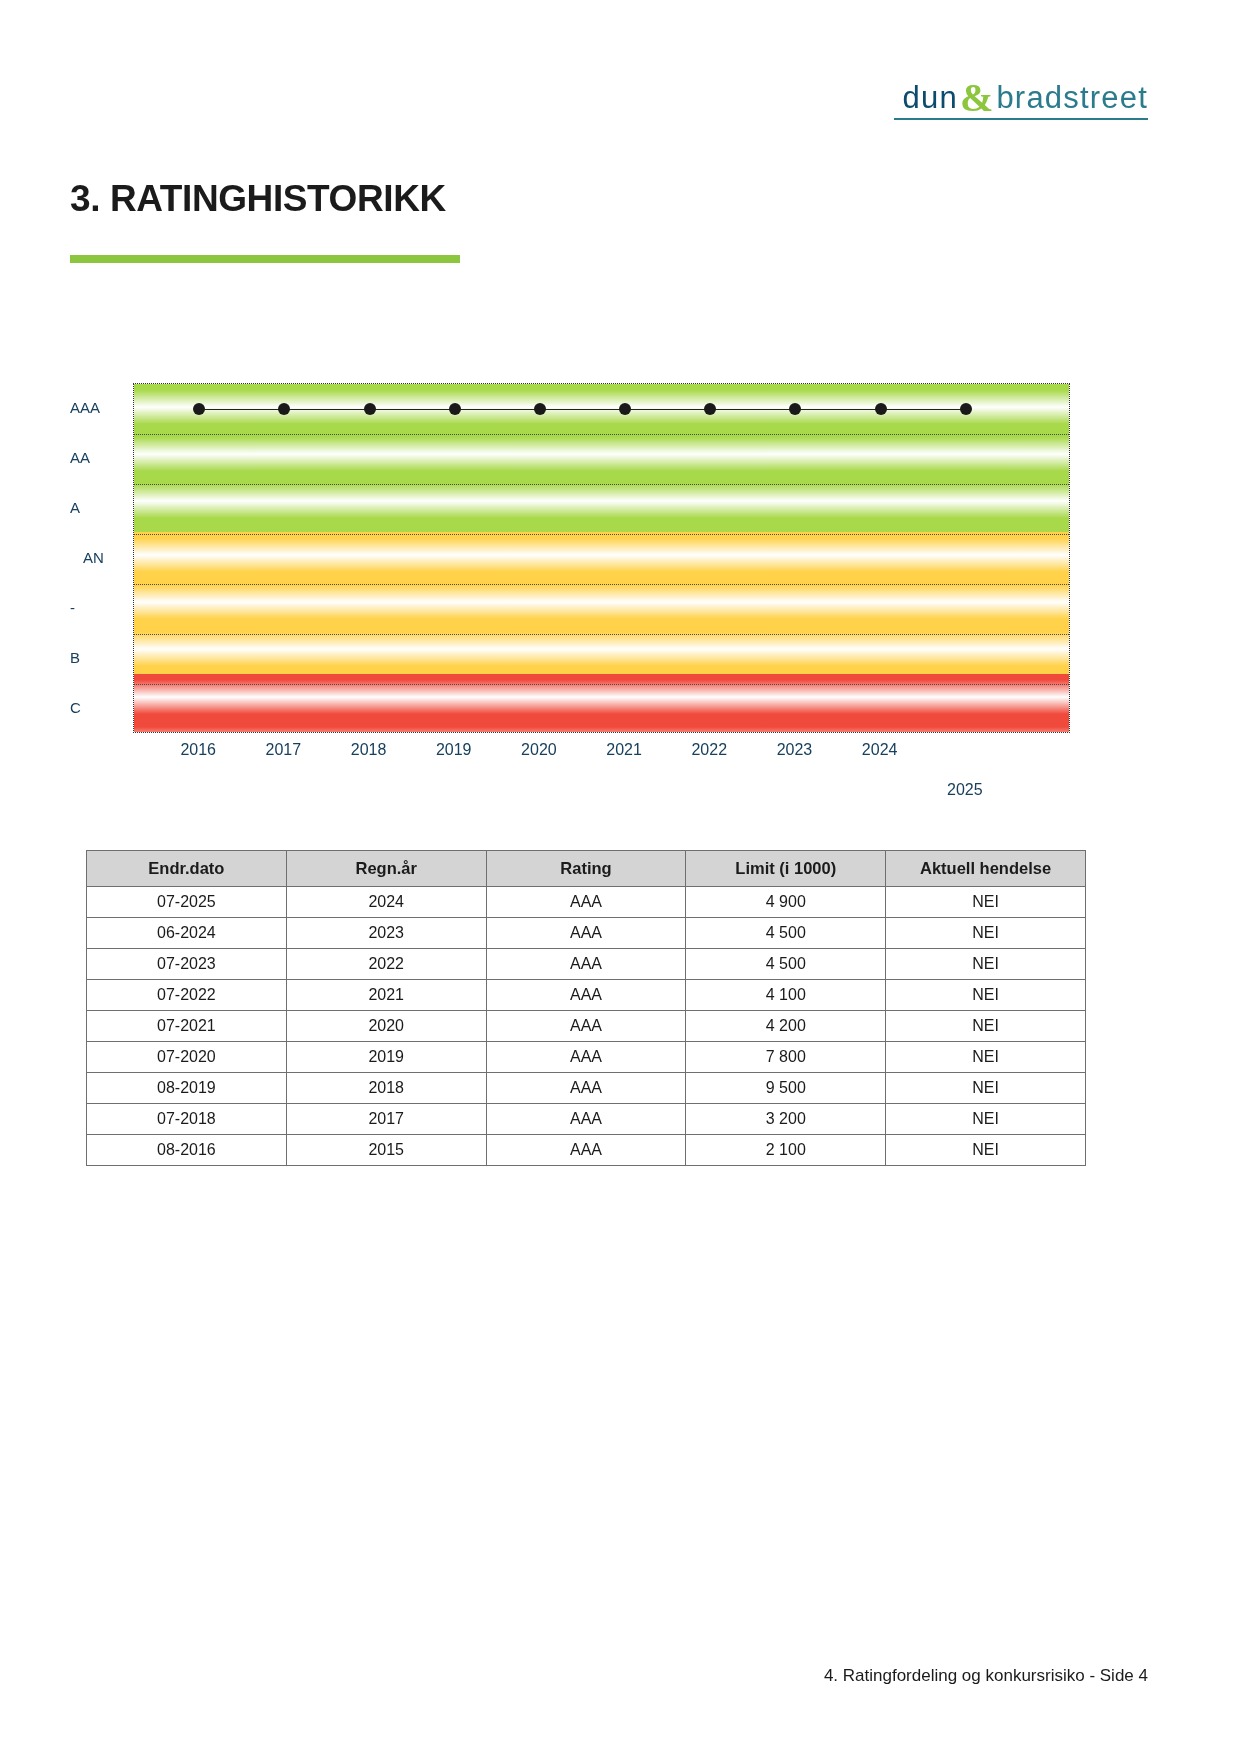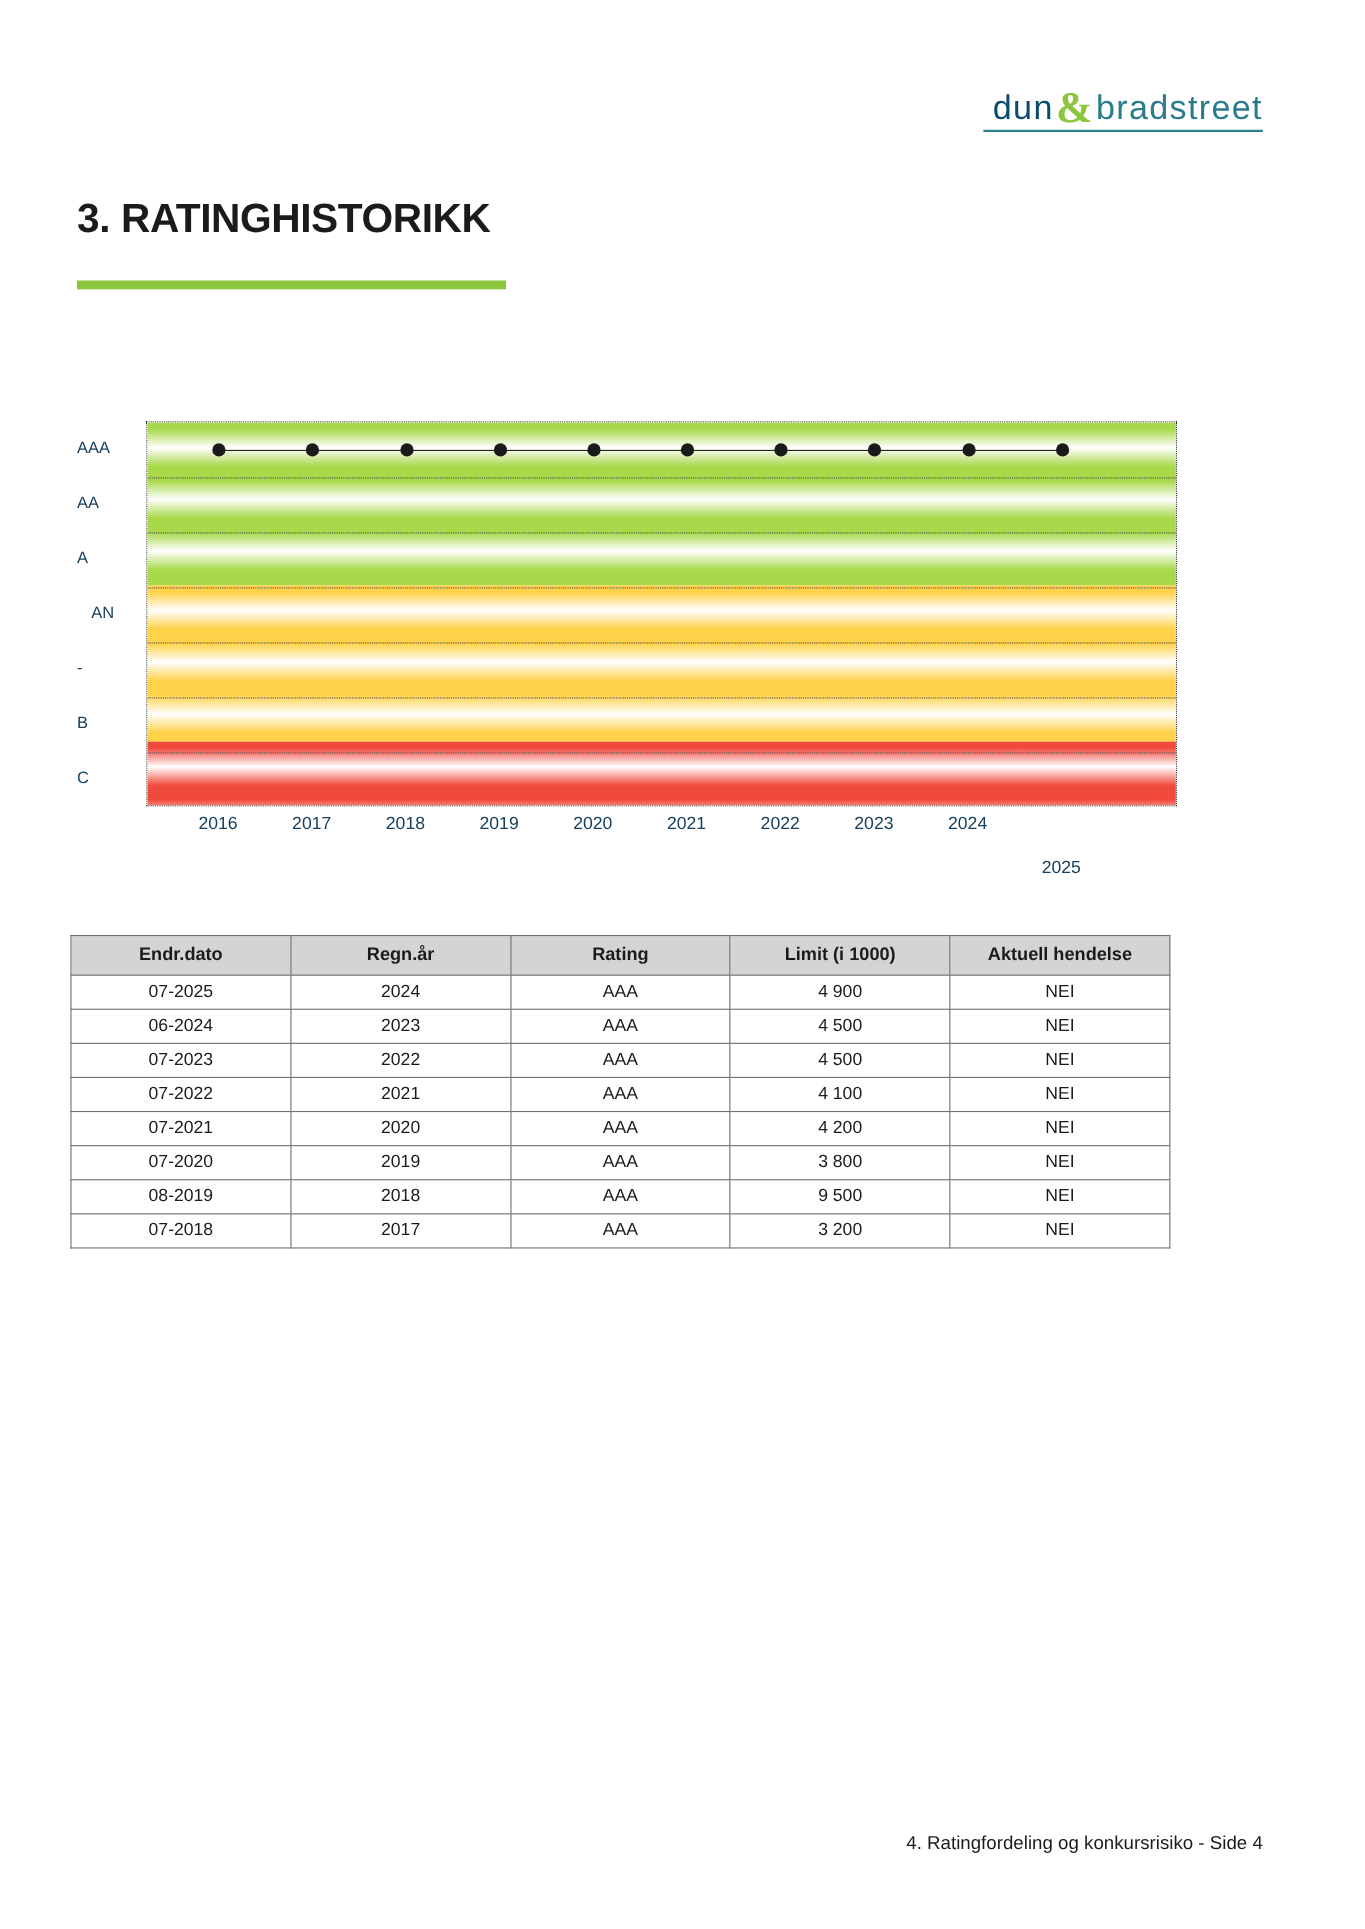--- a/index.html
+++ b/index.html
@@ -148,21 +148,21 @@
     font-size: 16px;
     color: #17405e;
     transform: translateX(-50%);
     font-family: "Liberation Sans", sans-serif;
   }
 
   
   .table-wrap {
     position: absolute;
     top: 850px;
-    left: 64px;
+    left: 86px;
     width: 939px;
   }
   table {
     border-collapse: collapse;
     width: 1000px;
     font-size: 16px;
     font-family: "Liberation Sans", sans-serif;
   }
   thead th {
     background: #d4d4d4;
@@ -307,34 +307,41 @@
           <td>07-2021</td>
           <td>2020</td>
           <td>AAA</td>
           <td>4 200</td>
           <td>NEI</td>
         </tr>
         <tr>
           <td>07-2020</td>
           <td>2019</td>
           <td>AAA</td>
-          <td>3 800</td>
+          <td>7 800</td>
           <td>NEI</td>
         </tr>
         <tr>
           <td>08-2019</td>
           <td>2018</td>
           <td>AAA</td>
           <td>9 500</td>
           <td>NEI</td>
         </tr>
         <tr>
           <td>07-2018</td>
           <td>2017</td>
           <td>AAA</td>
           <td>3 200</td>
+          <td>NEI</td>
+        </tr>
+        <tr>
+          <td>08-2016</td>
+          <td>2015</td>
+          <td>AAA</td>
+          <td>2 100</td>
           <td>NEI</td>
         </tr>
       </tbody>
   </table>
 </div>
 
 <div class="footer">4. Ratingfordeling og konkursrisiko - Side 4</div>
 
 </body></html>

